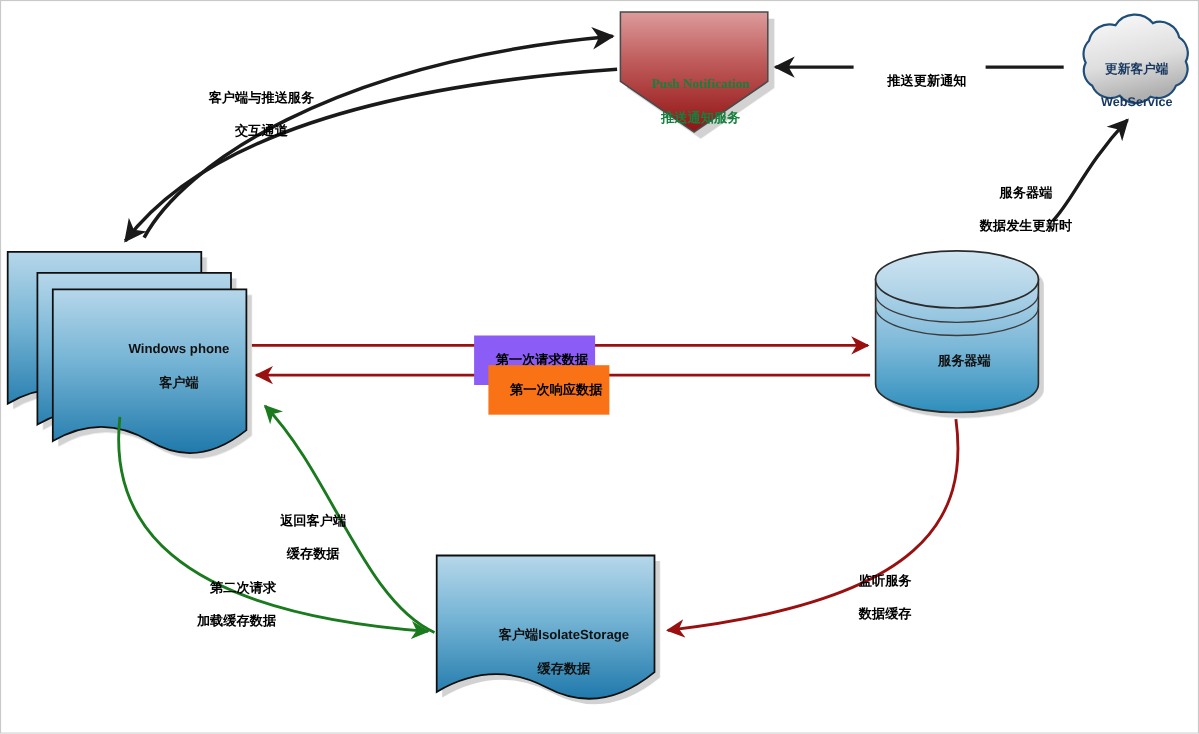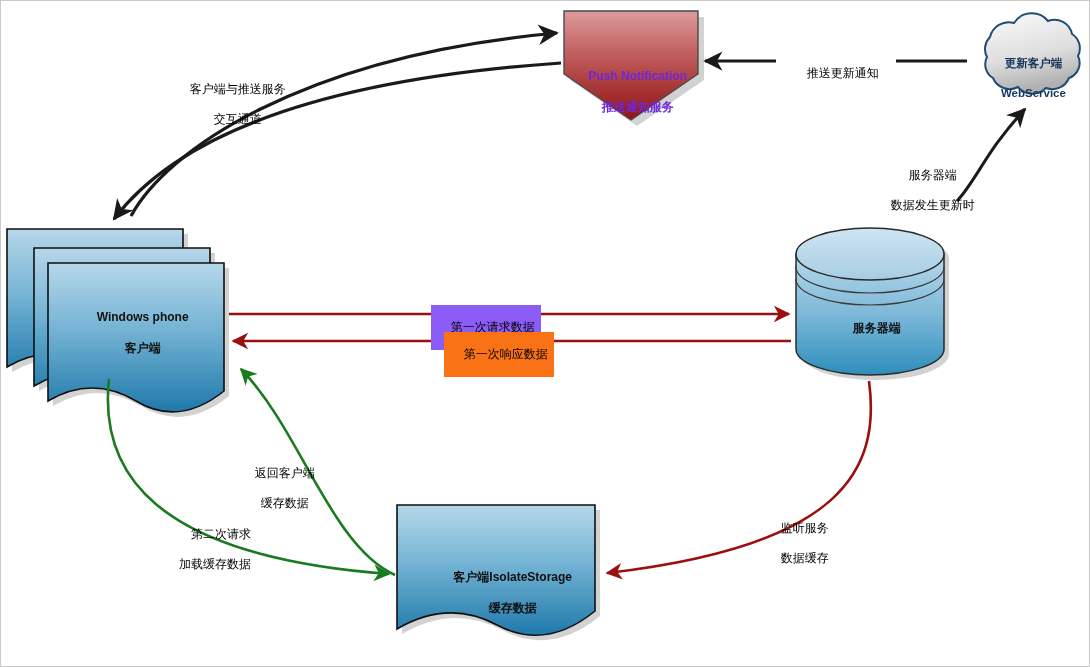--- a/index.html
+++ b/index.html
@@ -23,38 +23,38 @@
   svg.layer {
     position: absolute;
     left: 0;
     top: 0;
     width: 1090px;
     height: 667px;
   }
   .edge-label {
     position: absolute;
     font-size: 12px;
-    font-weight: normal;
+    font-weight: bold;
     color: #000000;
     line-height: 1.25;
     text-align: center;
     white-space: pre;
     letter-spacing: 0px;
   }
   .node-label {
     position: absolute;
     font-size: 12px;
     font-weight: bold;
     line-height: 1.3;
     text-align: center;
     white-space: pre;
     pointer-events: none;
   }
   .label-dark { color: #111111; }
-  .label-red  { color: #6d28d9; }
+  .label-red  { color: #15803d; font-family: Liberation Serif, serif; }
   .label-navy { color: #17375e; }
 </style>
 </head>
 <body>
 
 <div id="canvas">
 
   <svg class="layer" viewBox="0 0 1090 667">
     <defs>
       <linearGradient id="gradBlue" x1="0" y1="0" x2="0" y2="1">
@@ -159,21 +159,21 @@
   <div class="node-label label-red" style="left:563px; top:52px; width:134px;">
     <span>Push Notification</span><br>
     <span>推送通知服务</span>
   </div>
 
   <div class="node-label label-navy" style="left:976px; top:40px; width:100px; font-size:11.5px;">
     <span>更新客户端</span><br>
     <span>WebService</span>
   </div>
 
-  <div class="node-label label-dark" style="left:47px; top:293px; width:176px;">
+  <div class="node-label label-dark" style="left:47px; top:293px; width:176px;padding-left:20px;">
     <span>Windows phone</span><br>
     <span>客户端</span>
   </div>
 
   <div class="node-label label-dark" style="left:795px; top:304px; width:148px;">
     <span>服务器端</span>
   </div>
 
   <div class="node-label label-dark" style="left:396px; top:553px; width:218px;">
     <span>客户端IsolateStorage</span><br>

